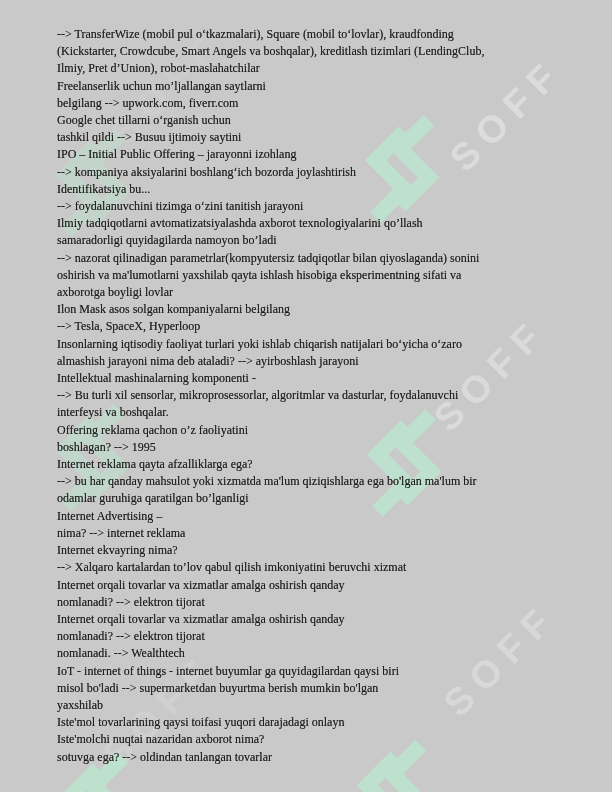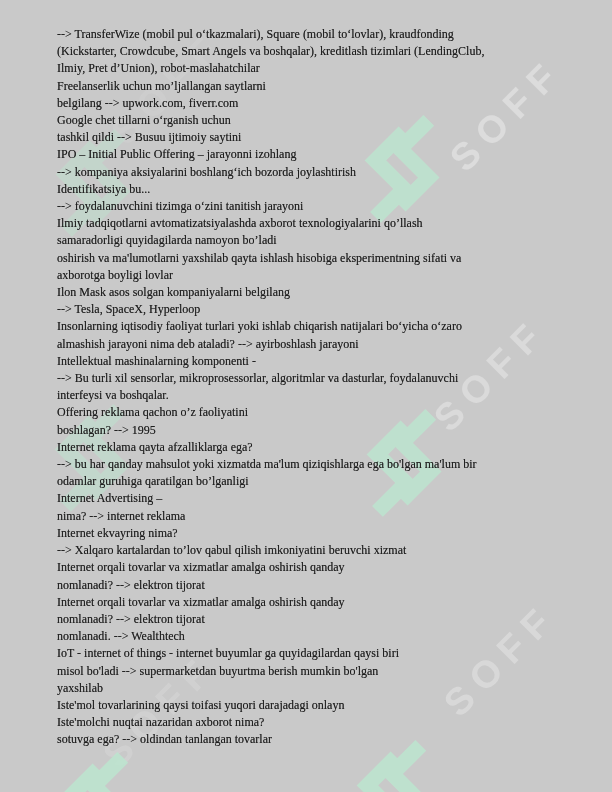--- a/index.html
+++ b/index.html
@@ -109,20 +109,21 @@
       <div class="line">Freelanserlik uchun mo’ljallangan saytlarni</div>
       <div class="line">belgilang --&gt; upwork.com, fiverr.com</div>
       <div class="line">Google chet tillarni o‘rganish uchun</div>
       <div class="line">tashkil qildi --&gt; Busuu ijtimoiy saytini</div>
       <div class="line">IPO – Initial Public Offering – jarayonni izohlang</div>
       <div class="line">--&gt; kompaniya aksiyalarini boshlang‘ich bozorda joylashtirish</div>
       <div class="line">Identifikatsiya bu...</div>
       <div class="line">--&gt; foydalanuvchini tizimga o‘zini tanitish jarayoni</div>
       <div class="line">Ilmiy tadqiqotlarni avtomatizatsiyalashda axborot texnologiyalarini qo’llash</div>
       <div class="line">samaradorligi quyidagilarda namoyon bo’ladi</div>
+      <div class="line">--&gt; nazorat qilinadigan parametrlar(kompyutersiz tadqiqotlar bilan qiyoslaganda) sonini</div>
       <div class="line">oshirish va ma'lumotlarni yaxshilab qayta ishlash hisobiga eksperimentning sifati va</div>
       <div class="line">axborotga boyligi lovlar</div>
       <div class="line">Ilon Mask asos solgan kompaniyalarni belgilang</div>
       <div class="line">--&gt; Tesla, SpaceX, Hyperloop</div>
       <div class="line">Insonlarning iqtisodiy faoliyat turlari yoki ishlab chiqarish natijalari bo‘yicha o‘zaro</div>
       <div class="line">almashish jarayoni nima deb ataladi? --&gt; ayirboshlash jarayoni</div>
       <div class="line">Intellektual mashinalarning komponenti -</div>
       <div class="line">--&gt; Bu turli xil sensorlar, mikroprosessorlar, algoritmlar va dasturlar, foydalanuvchi</div>
       <div class="line">interfeysi va boshqalar.</div>
       <div class="line">Offering reklama qachon o’z faoliyatini</div>

